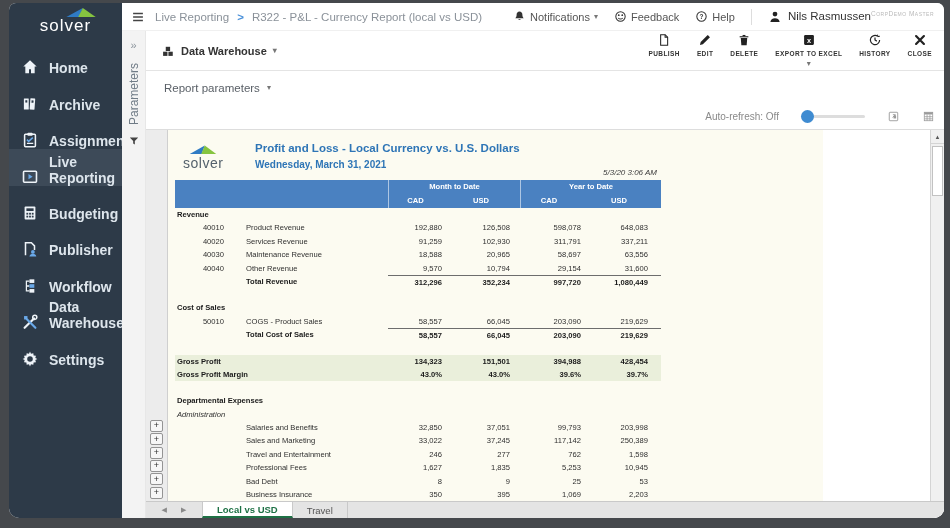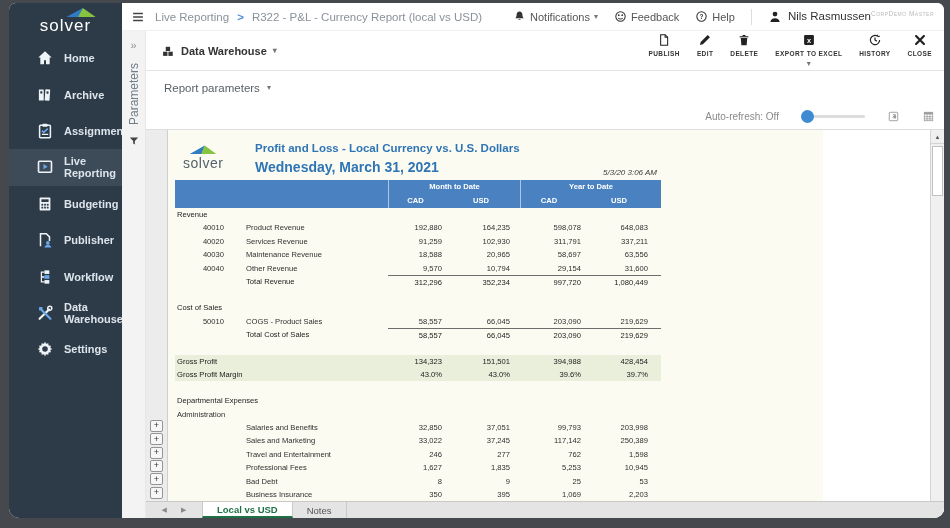--- a/index.html
+++ b/index.html
@@ -4,21 +4,21 @@
 <style>
   *{box-sizing:border-box;margin:0;padding:0}
   html,body{width:950px;height:528px;overflow:hidden;font-family:"Liberation Sans",sans-serif;background:#45484c}
   .window{position:absolute;left:9px;top:3px;right:6px;bottom:10px;background:#fff;border-radius:7px 7px 10px 10px;overflow:hidden;display:flex}
   
   .sidebar{width:113px;background:#2d3a48;flex:none;display:flex;flex-direction:column}
   .logo-block{height:37px;display:flex;align-items:center;justify-content:center}
   .logo-inner{position:relative;padding-top:9px}
   .logo-inner .tri{position:absolute;top:0;left:24px;width:34px;height:11px}
   .logo-text{color:#fff;font-size:17px;letter-spacing:1px;font-weight:400}
-  .nav-item{height:36.4px;display:flex;align-items:center;gap:10px;padding-left:27px;color:#dde5ec;font-size:11px;font-weight:bold;cursor:pointer}
+  .nav-item{height:36.4px;display:flex;align-items:flex-end;gap:10px;padding-left:12px;color:#dde5ec;font-size:14px;font-weight:bold;cursor:pointer}
   .nav-item.active{background:#3d4a58}
   .nav-item .icon{width:18px;height:18px;flex:none;color:#eef3f8}
   .icon svg{width:100%;height:100%;display:block}
   
   .right-col{flex:1;display:flex;flex-direction:column;min-width:0}
   .topbar{height:28px;flex:none;display:flex;align-items:center;background:#fff;padding:0 10px 0 9px;border-bottom:1px solid #f0f0f0}
   .hamburger{width:14px;height:14px;color:#444;margin-right:10px;cursor:pointer}
   .breadcrumb{display:flex;align-items:center;gap:8px;font-size:11.5px;color:#8a9199;white-space:nowrap}
   .breadcrumb .sep{color:#4a90d9;font-weight:bold}
   .top-actions{margin-left:auto;display:flex;align-items:center;gap:16px}
@@ -57,37 +57,37 @@
   .viewport{flex:1;position:relative;background:#fff;border-top:1px solid #ddd;overflow:hidden;min-height:0}
   .sheet-bg{position:absolute;left:22px;top:0;bottom:17px;width:655px;background:#fcfbf1}
   .gutter{position:absolute;left:0;top:0;bottom:17px;width:22px;background:#ececec;border-right:1px solid #cfcfcf}
   .expander{position:absolute;left:4px;width:13px;height:12px;background:#f7f7f7;border:1px solid #949494;border-radius:2px;font-size:9px;line-height:9px;text-align:center;color:#333;cursor:pointer;padding:0}
   .sheet{position:absolute;left:22px;top:0;right:14px;bottom:17px;padding:10px 0 0 7px;overflow:hidden}
   .rheader{position:relative;width:486px;height:38px}
   .rlogo{position:absolute;left:8px;top:4px;text-align:center}
   .rlogo .tri{display:block;width:30px;height:11px;margin:0 auto -1px}
   .rlogo-text{font-size:14px;color:#54616c;letter-spacing:.5px}
   .rtitle{position:absolute;left:80px;top:2px;font-size:11.5px;font-weight:bold;color:#2e75b6;white-space:nowrap}
-  .rdate{position:absolute;left:80px;top:19px;font-size:14px;font-weight:bold;color:#2e75b6}
+  .rdate{position:absolute;left:80px;top:19px;font-size:10px;font-weight:bold;color:#2e75b6}
   .rstamp{position:absolute;right:4px;bottom:1px;font-size:8px;font-style:italic;color:#3c3c3c}
   .grid{display:grid;grid-template-columns:53px 160px 66px 66px 69px 72px;align-items:center}
   .tbl{width:486px;margin-top:2px;font-size:7.6px;color:#2f2f2f}
   .hrow{height:14px;background:#4a81c1;color:#fff;font-weight:bold}
   .hcell{height:14px;line-height:14px;white-space:nowrap}
   .group{text-align:center;border-left:1px solid rgba(255,255,255,.55)}
   .colhead{text-align:center;padding-right:12px}
   .r{height:13.4px;line-height:13.4px}
   .c{white-space:nowrap;overflow:hidden;height:13.4px}
   .code{text-align:right;padding-right:4px}
   .lbl{padding-left:18px}
   .lbl-wide{grid-column:1/3;padding-left:2px}
   .num{text-align:right;font-variant-numeric:tabular-nums}
   .n0{padding-right:12px}.n1{padding-right:10px}.n2{padding-right:8px}.n3{padding-right:13px}
-  .r.section .c,.r.total .lbl,.r.total .num,.r.band .c{font-weight:normal;color:#1b1b1b}
-  .r.subsection .c{}
+  .r.section .c,.r.total .lbl,.r.total .num,.r.band .c{font-weight:bold;color:#1b1b1b}
+  .r.subsection .c{font-style:italic}
   .r.band{background:#eaefdb}
   .r.total .num{border-top:1px solid #6d6d6d}
   .sp{height:13px}
   
   .vscroll{position:absolute;right:0;top:0;bottom:17px;width:14px;background:#f0f0f0;border-left:1px solid #d4d4d4}
   .scroll-up{height:14px;border-bottom:1px solid #d4d4d4;display:flex;align-items:center;justify-content:center;font-size:6px;color:#555;cursor:pointer}
   .thumb{position:absolute;left:1px;top:16px;width:11px;height:50px;background:#fff;border:1px solid #c2c2c2;cursor:grab}
   
   .tabstrip{position:absolute;left:0;right:0;bottom:0;height:17px;background:#e4e4e4;border-top:1px solid #c9c9c9;display:flex;align-items:stretch}
   .tab-nav{width:56px;display:flex;align-items:center;justify-content:center;gap:14px;color:#8a8a8a;font-size:7px}
@@ -415,21 +415,21 @@
                     <div class="c lbl-wide">Revenue</div>
                     <div class="c num n0"></div>
                     <div class="c num n1"></div>
                     <div class="c num n2"></div>
                     <div class="c num n3"></div>
                   </div>
                   <div class="r grid account">
                     <div class="c code">40010</div>
                     <div class="c lbl">Product Revenue</div>
                     <div class="c num n0">192,880</div>
-                    <div class="c num n1">164,235</div>
+                    <div class="c num n1">126,508</div>
                     <div class="c num n2">598,078</div>
                     <div class="c num n3">648,083</div>
                   </div>
                   <div class="r grid account">
                     <div class="c code">40020</div>
                     <div class="c lbl">Services Revenue</div>
                     <div class="c num n0">91,259</div>
                     <div class="c num n1">102,930</div>
                     <div class="c num n2">311,791</div>
                     <div class="c num n3">337,211</div>
@@ -568,21 +568,21 @@
             <div class="scroll-up">▲</div>
             <div class="thumb"></div>
           </div>
 
           <div class="tabstrip">
             <div class="tab-nav">
               <span>◀</span>
               <span>▶</span>
             </div>
             <div class="tab active">Local vs USD</div>
-            <div class="tab">Notes</div>
+            <div class="tab">Travel</div>
           </div>
         <button class="expander" style="top: 289.7px;">+</button>
             <button class="expander" style="top: 303.1px;">+</button>
             <button class="expander" style="top: 316.5px;">+</button>
             <button class="expander" style="top: 329.9px;">+</button>
             <button class="expander" style="top: 343.3px;">+</button>
             <button class="expander" style="top: 356.7px;">+</button>
           </div>
       </main>
     </div>

